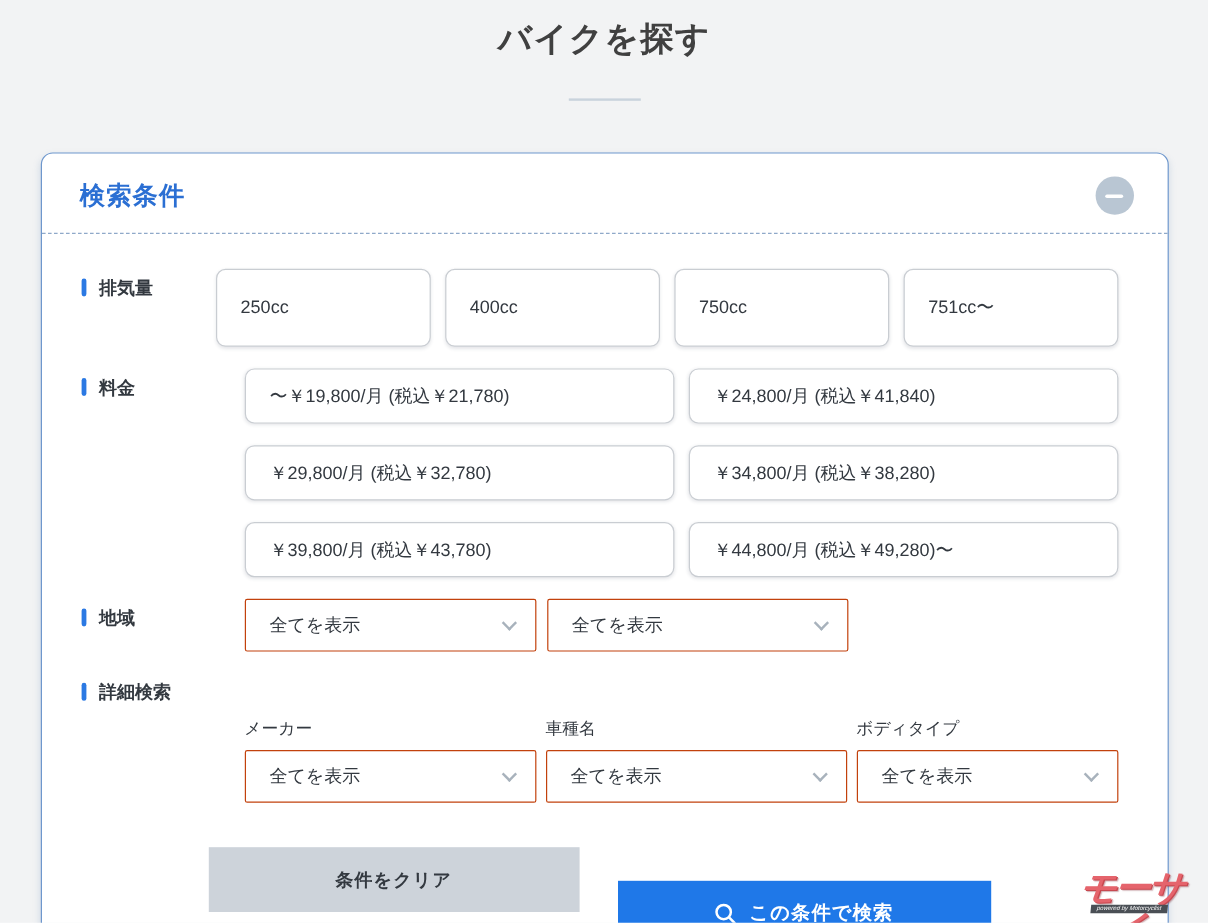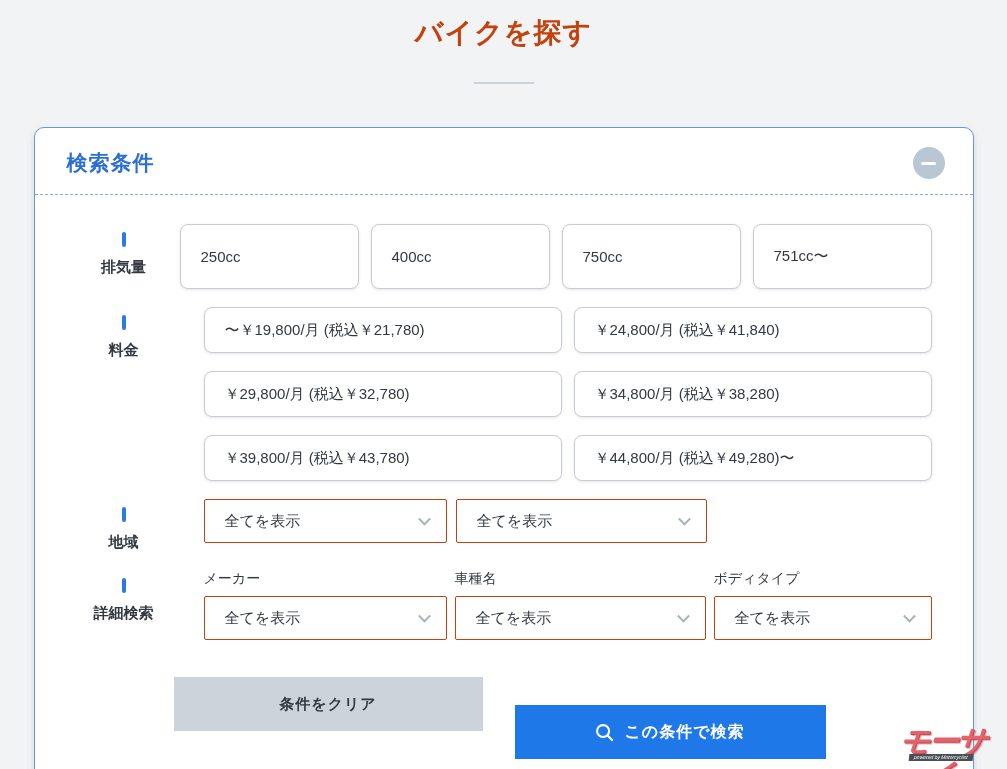--- a/index.html
+++ b/index.html
@@ -9,21 +9,21 @@
     font-family:"Liberation Sans","DejaVu Sans",sans-serif;
     color:#333940;
     position:relative;
   }
   .page-title {
     padding-top:14px;
     text-align:center;
     font-size:28px;
     font-weight:700;
     letter-spacing:1px;
-    color:#c2410c;
+    color:#404040;
   }
   .title-divider {
     width:60px; height:2px;
     background:#c9d3dc;
     margin:30px auto 0;
   }
   
   .panel {
     position:relative;
     width:940px;
@@ -54,23 +54,23 @@
     display:flex; align-items:center; justify-content:center;
   }
   .minus-icon { width:15px; height:3px; background:#ffffff; border-radius:2px; display:block; }
 
   .panel-body { padding:29px 41px 40px 33px; }
 
   
   .row { display:grid; grid-template-columns:112px 1fr; }
   .row + .row { margin-top:18px;gap:24px; }
   .row-label {
-    display:flex; align-items:center; gap:11px;
+    display:flex; align-items:flex-start; gap:11px;
     padding-top:7px;
-    font-size:15px; font-weight:700; color:#333940;flex-direction:column;
+    font-size:15px; font-weight:700; color:#333940;
   }
   .accent-bar { width:4px; height:15px; border-radius:2px; background:#2b79e3; margin-top:1px; flex:none; }
 
   .opt-btn {
     background:#ffffff;
     border:1px solid #c9cdd2;
     border-radius:8px;
     box-shadow:0 1px 3px rgba(40,50,70,.12);
     font-family:inherit;
     font-size:15px;
@@ -103,21 +103,21 @@
     width:9px; height:9px;
     border-right:2px solid #a8b2bc;
     border-bottom:2px solid #a8b2bc;
     transform:translateY(-70%) rotate(45deg);
   }
   .region-grid { display:flex; gap:9px; }
   .region-grid .select-box:nth-child(1){ width:243px; }
   .region-grid .select-box:nth-child(2){ width:251px; }
 
   .row-detail { margin-top:19px; }
-  .detail-grid { display:grid; grid-template-columns:243px 251px 1fr; column-gap:8px; }
+  .detail-grid { display:grid; grid-template-columns:243px 251px 1fr; column-gap:8px;margin-top:38px; }
   .field-label { font-size:14px; color:#333940; margin-bottom:8px; font-weight:400; }
 
   
   .actions {
     margin-top:37px;
     display:flex; justify-content:center; gap:32px;
   }
   .clear-btn {
     width:309px; height:54px;
     background:#cdd3da;

